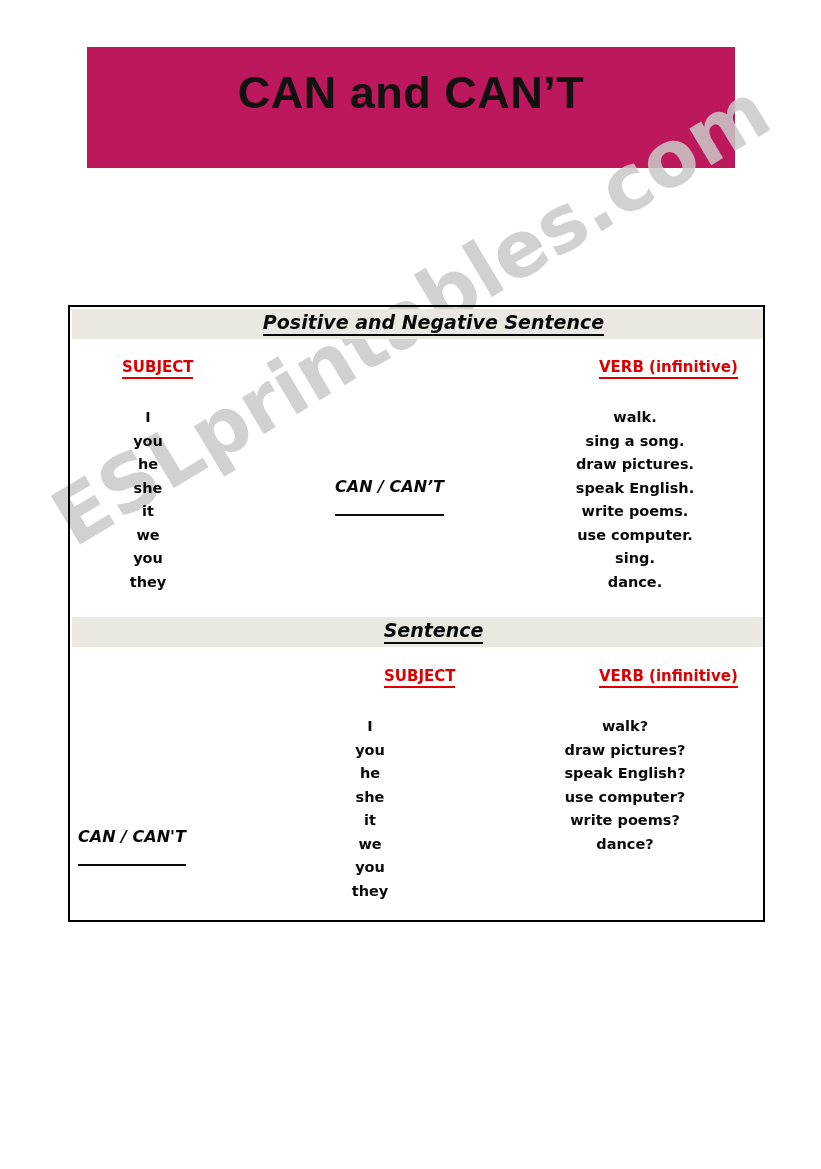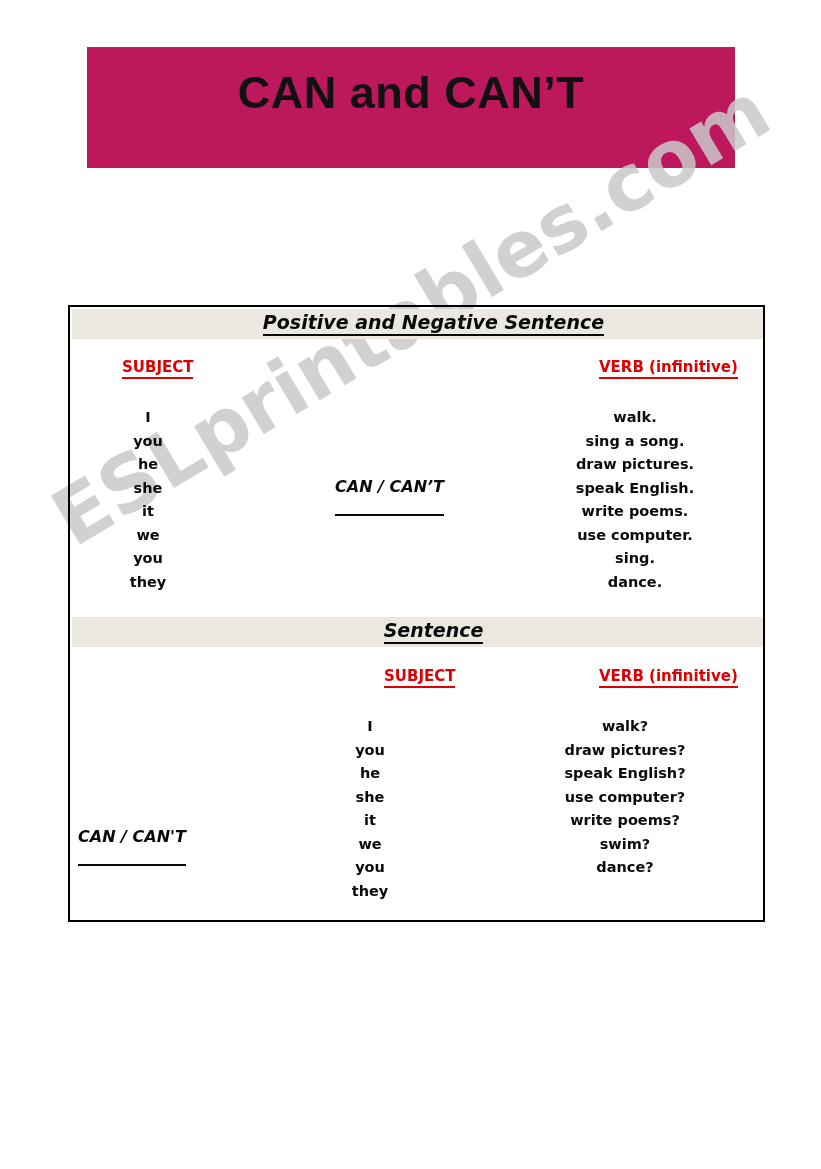--- a/index.html
+++ b/index.html
@@ -231,17 +231,16 @@
     <div>you</div>
     <div>they</div>
   </div>
 
   <div class="word-column" id="verbs-questions">
     <div>walk?</div>
     <div>draw pictures?</div>
     <div>speak English?</div>
     <div>use computer?</div>
     <div>write poems?</div>
-    <div>swim?</div>
     <div>dance?</div>
   </div>
 
 </div>
 
 </body></html>

